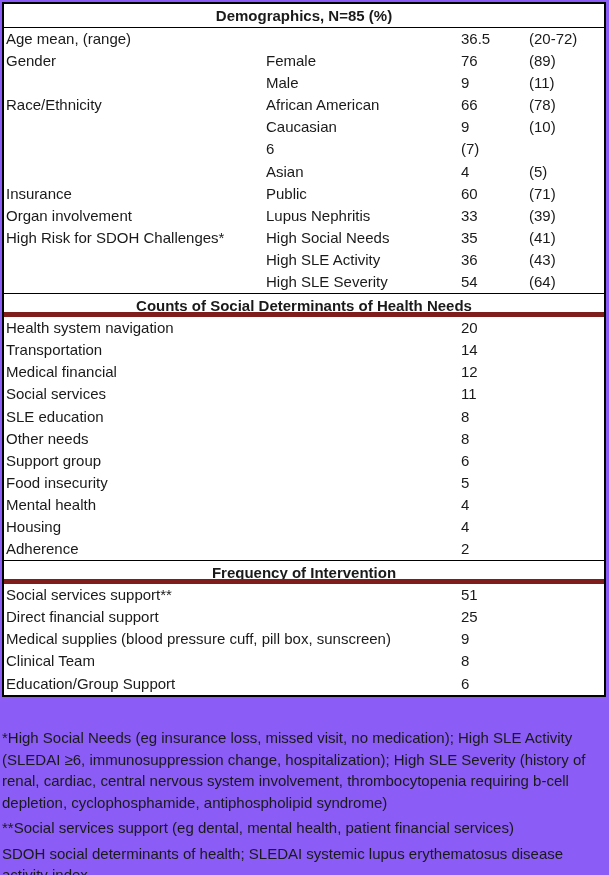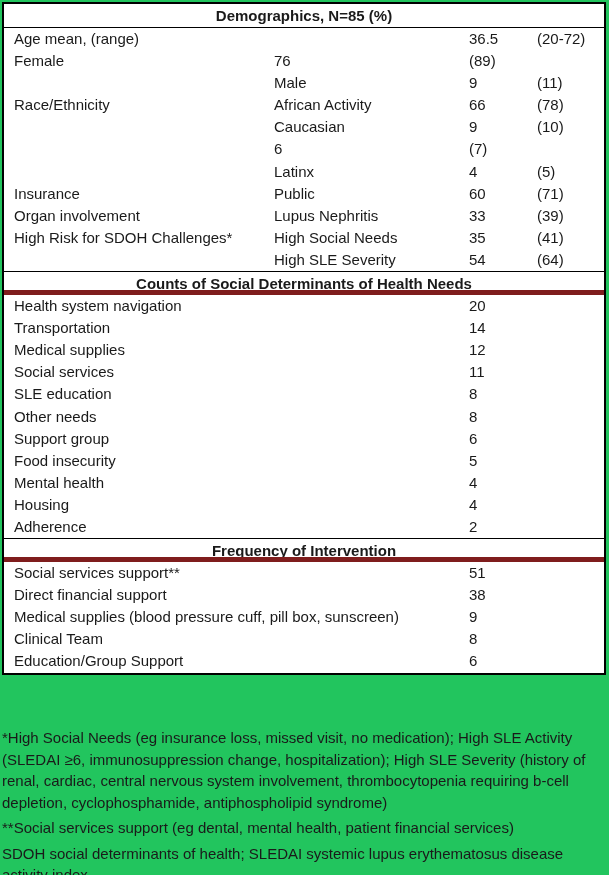--- a/index.html
+++ b/index.html
@@ -2,35 +2,35 @@
 <html><head>
 <meta charset="utf-8">
 <style>
   * { margin: 0; padding: 0; box-sizing: border-box; }
   html, body {
     width: 609px; height: 875px;
     background: #ffffff;
     font-family: "Liberation Sans", sans-serif;
     color: #1a1a1a;
   }
-  .page { position: relative; width: 609px; height: 875px; background: #22c55e; overflow: hidden; }
+  .page { position: relative; width: 609px; height: 875px; background: #8b5cf6; overflow: hidden; }
   .table {
     position: absolute; left: 2px; top: 2px; width: 604px;
     border: 2px solid #000000; background: #ffffff;
   }
   .section-header {
     font-weight: bold; text-align: center;
     font-size: 15px; height: 24px; line-height: 24px;
     white-space: nowrap; overflow: hidden;
   }
   .section-header.first { border-bottom: 1px solid #000000; }
   .section-header.mid { border-top: 1px solid #000000; border-bottom: 5px solid #7f1d1d; }
   .row {
     display: grid; height: 22.1px; line-height: 22.1px;
-    font-size: 15px; padding-left: 10px;
+    font-size: 15px; padding-left: 2px;
   }
   .row.demo { grid-template-columns: 260px 195px 68px auto; }
   .row.two  { grid-template-columns: 455px auto; }
   .cell { white-space: nowrap; overflow: hidden; }
   .footnotes {
     position: absolute; left: 2px; top: 727px; width: 605px;
     font-size: 15px; line-height: 21.5px;
   }
   .footnotes p { margin-bottom: 4px; }
 </style>
@@ -42,50 +42,51 @@
 
     <div class="section-header first">Demographics, N=85 (%)</div>
     <div id="demo-rows">
         <div class="row demo">
           <div class="cell category">Age mean, (range)</div>
           <div class="cell subcategory"></div>
           <div class="cell count">36.5</div>
           <div class="cell percent">(20-72)</div>
         </div>
         <div class="row demo">
+          <div class="cell category">Gender</div>
           <div class="cell subcategory">Female</div>
           <div class="cell count">76</div>
           <div class="cell percent">(89)</div>
         </div>
         <div class="row demo">
           <div class="cell category"></div>
           <div class="cell subcategory">Male</div>
           <div class="cell count">9</div>
           <div class="cell percent">(11)</div>
         </div>
         <div class="row demo">
           <div class="cell category">Race/Ethnicity</div>
-          <div class="cell subcategory">African Activity</div>
+          <div class="cell subcategory">African American</div>
           <div class="cell count">66</div>
           <div class="cell percent">(78)</div>
         </div>
         <div class="row demo">
           <div class="cell category"></div>
           <div class="cell subcategory">Caucasian</div>
           <div class="cell count">9</div>
           <div class="cell percent">(10)</div>
         </div>
         <div class="row demo">
           <div class="cell category"></div>
           <div class="cell count">6</div>
           <div class="cell percent">(7)</div>
         </div>
         <div class="row demo">
           <div class="cell category"></div>
-          <div class="cell subcategory">Latinx</div>
+          <div class="cell subcategory">Asian</div>
           <div class="cell count">4</div>
           <div class="cell percent">(5)</div>
         </div>
         <div class="row demo">
           <div class="cell category">Insurance</div>
           <div class="cell subcategory">Public</div>
           <div class="cell count">60</div>
           <div class="cell percent">(71)</div>
         </div>
         <div class="row demo">
@@ -95,38 +96,44 @@
           <div class="cell percent">(39)</div>
         </div>
         <div class="row demo">
           <div class="cell category">High Risk for SDOH Challenges*</div>
           <div class="cell subcategory">High Social Needs</div>
           <div class="cell count">35</div>
           <div class="cell percent">(41)</div>
         </div>
         <div class="row demo">
           <div class="cell category"></div>
+          <div class="cell subcategory">High SLE Activity</div>
+          <div class="cell count">36</div>
+          <div class="cell percent">(43)</div>
+        </div>
+        <div class="row demo">
+          <div class="cell category"></div>
           <div class="cell subcategory">High SLE Severity</div>
           <div class="cell count">54</div>
           <div class="cell percent">(64)</div>
         </div>
       </div>
 
     <div class="section-header mid">Counts of Social Determinants of Health Needs</div>
     <div id="counts-rows">
         <div class="row two">
           <div class="cell label">Health system navigation</div>
           <div class="cell value">20</div>
         </div>
         <div class="row two">
           <div class="cell label">Transportation</div>
           <div class="cell value">14</div>
         </div>
         <div class="row two">
-          <div class="cell label">Medical supplies</div>
+          <div class="cell label">Medical financial</div>
           <div class="cell value">12</div>
         </div>
         <div class="row two">
           <div class="cell label">Social services</div>
           <div class="cell value">11</div>
         </div>
         <div class="row two">
           <div class="cell label">SLE education</div>
           <div class="cell value">8</div>
         </div>
@@ -157,21 +164,21 @@
       </div>
 
     <div class="section-header mid">Frequency of Intervention</div>
     <div id="freq-rows">
         <div class="row two">
           <div class="cell label">Social services support**</div>
           <div class="cell value">51</div>
         </div>
         <div class="row two">
           <div class="cell label">Direct financial support</div>
-          <div class="cell value">38</div>
+          <div class="cell value">25</div>
         </div>
         <div class="row two">
           <div class="cell label">Medical supplies (blood pressure cuff, pill box, sunscreen)</div>
           <div class="cell value">9</div>
         </div>
         <div class="row two">
           <div class="cell label">Clinical Team</div>
           <div class="cell value">8</div>
         </div>
         <div class="row two">

